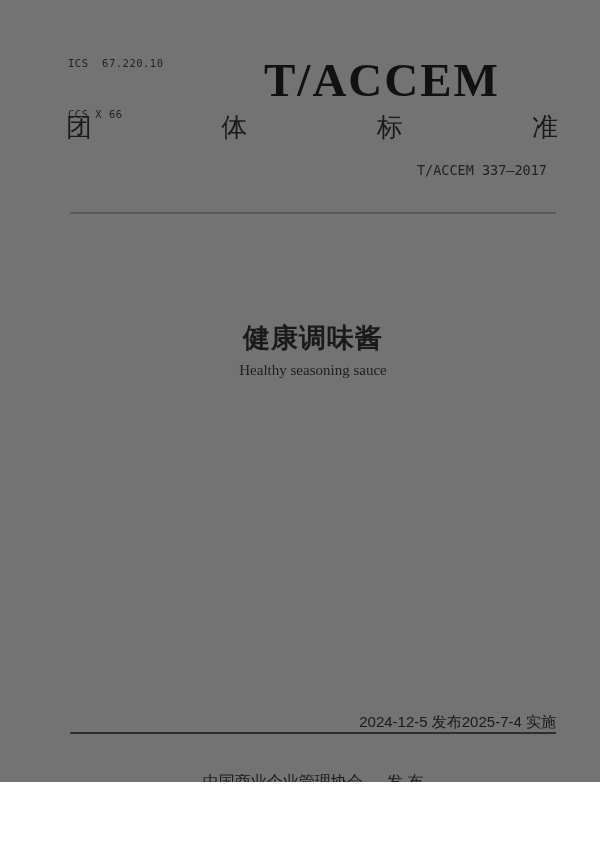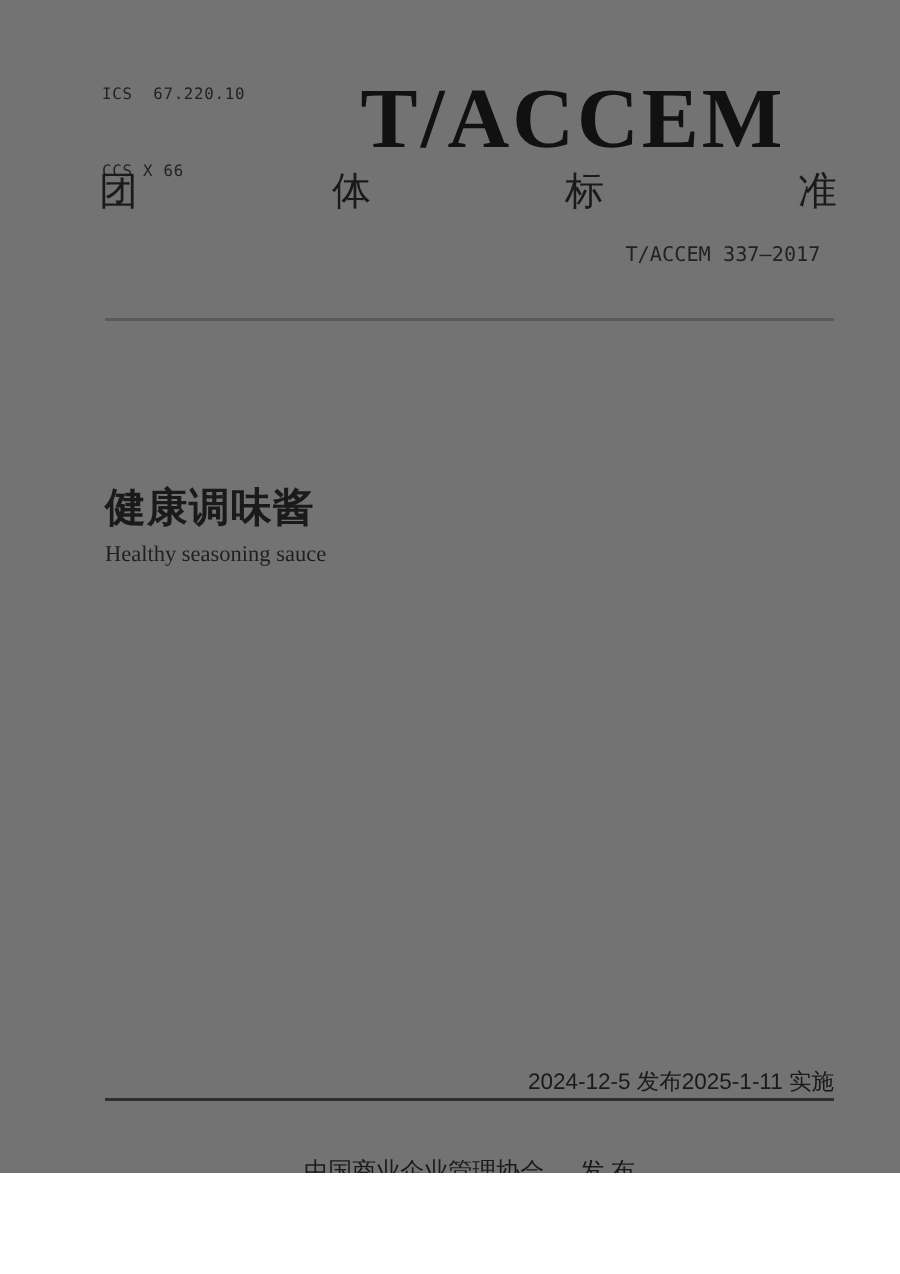--- a/index.html
+++ b/index.html
@@ -30,21 +30,21 @@
   }
   
   .org-logotype {
     position: absolute;
     left: 231px;
     top: 51px;
     width: 302px;
     text-align: center;
     font-family: "Liberation Serif", serif;
     font-weight: bold;
-    font-size: 57px;
+    font-size: 47px;
     line-height: 58px;
     letter-spacing: 2px;
     color: #111;
     white-space: nowrap;
   }
   
   .standard-type {
     position: absolute;
     left: 66px;
     top: 112px;
@@ -72,21 +72,21 @@
     top: 212px;
     width: 486px;
     height: 2px;
     background: #5a5a5a;
   }
   .title-block {
     position: absolute;
     left: 70px;
     top: 322px;
     width: 486px;
-    text-align: left;
+    text-align: center;
   }
   .title-zh {
     font-size: 27px;
     font-weight: bold;
     line-height: 32px;
     letter-spacing: 1px;
     color: #1a1a1a;
     white-space: nowrap;
   }
   .title-en {
@@ -154,21 +154,21 @@
 
   <div class="rule-top"></div>
 
   <div class="title-block">
     <div class="title-zh">健康调味酱</div>
     <div class="title-en">Healthy seasoning sauce</div>
   </div>
 
   <div class="dates-row">
     <span>2024-12-5 发布</span>
-    <span>2025-1-11 实施</span>
+    <span>2025-7-4 实施</span>
   </div>
 
   <div class="rule-bottom"></div>
 
   <div class="publisher-row">
     <span>中国商业企业管理协会</span>
     <span>发 布</span>
   </div>
 
 </div>

